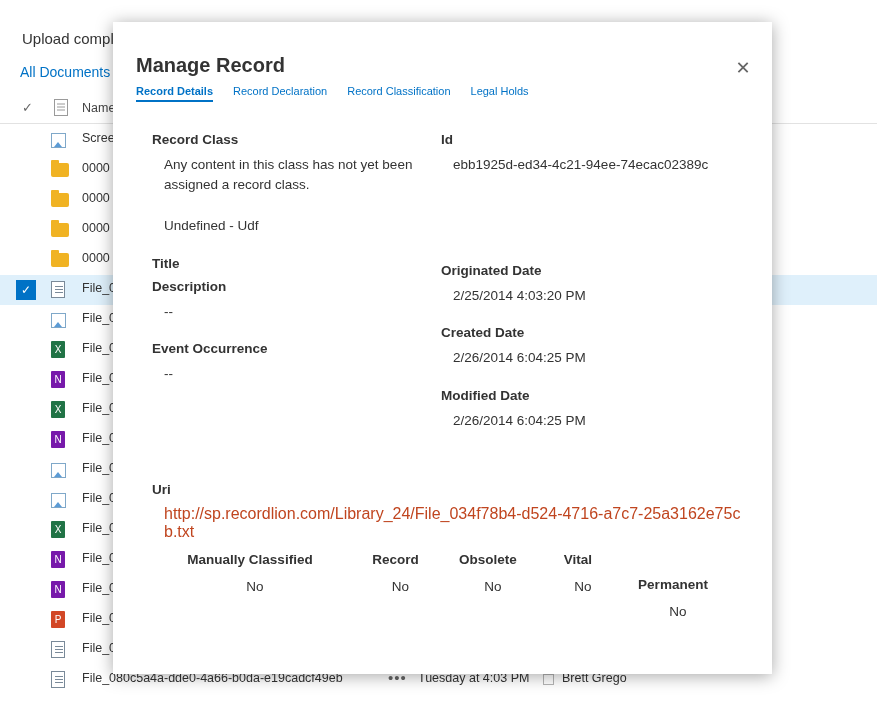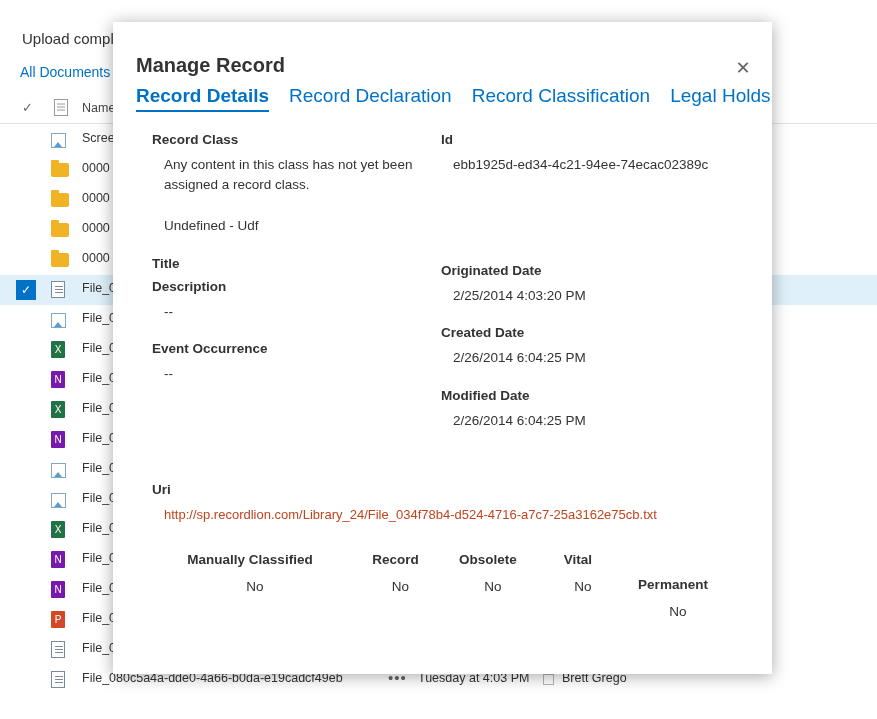--- a/index.html
+++ b/index.html
@@ -250,21 +250,21 @@
     user-select: none;
   }
   .tabs {
     position: absolute;
     left: 136px; top: 85px;
     display: flex;
     align-items: baseline;
     gap: 20px;
   }
   .tab {
-    font-size: 19px;
+    font-size: 11px;
     color: #0072c6;
     cursor: pointer;
     white-space: nowrap;
     padding-bottom: 3px;
   }
   .tab.active {
     color: #0072c6;
     font-weight: bold;
     border-bottom: 2px solid #0072c6;
   }
@@ -304,21 +304,21 @@
   .fvalue.note {
     margin-bottom: 22px;
   }
   .uri-block {
     position: absolute;
     left: 16px; top: 350px;
     width: 600px;
   }
   .uri-link {
     display: inline-block;
-    font-size: 13px;
+    font-size: 16px;
     color: #c0451f;
     padding-left: 12px;
     word-break: break-all;
     cursor: pointer;
   }
   .flags {
     position: absolute;
     left: 16px; top: 420px;
     width: 600px;
     display: flex;

